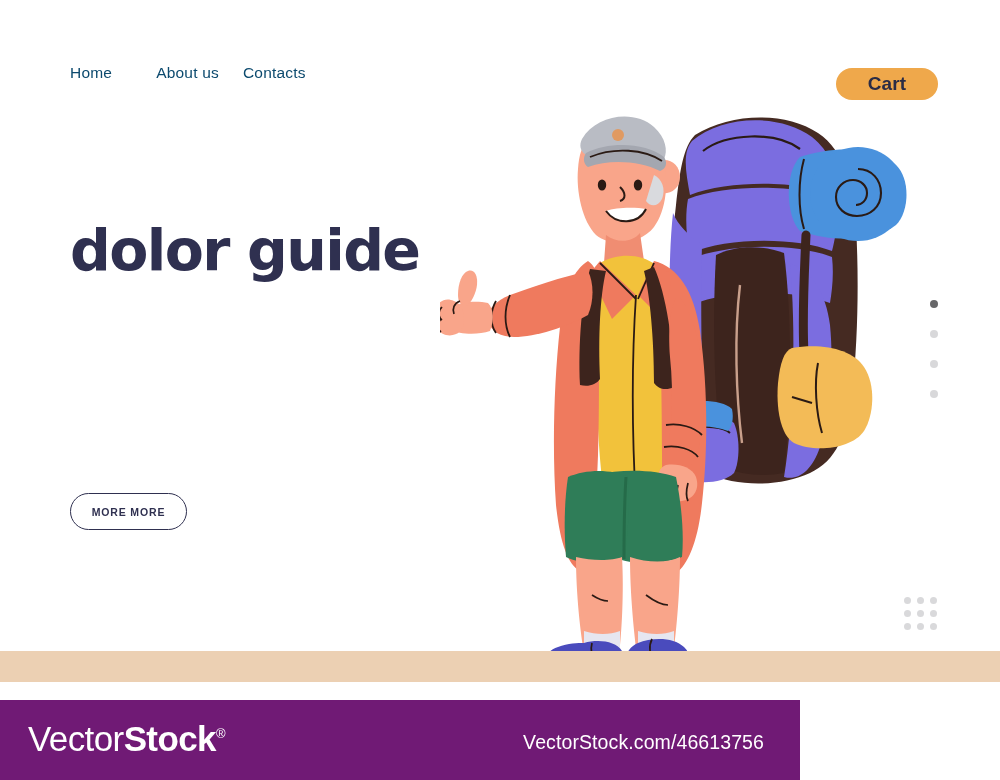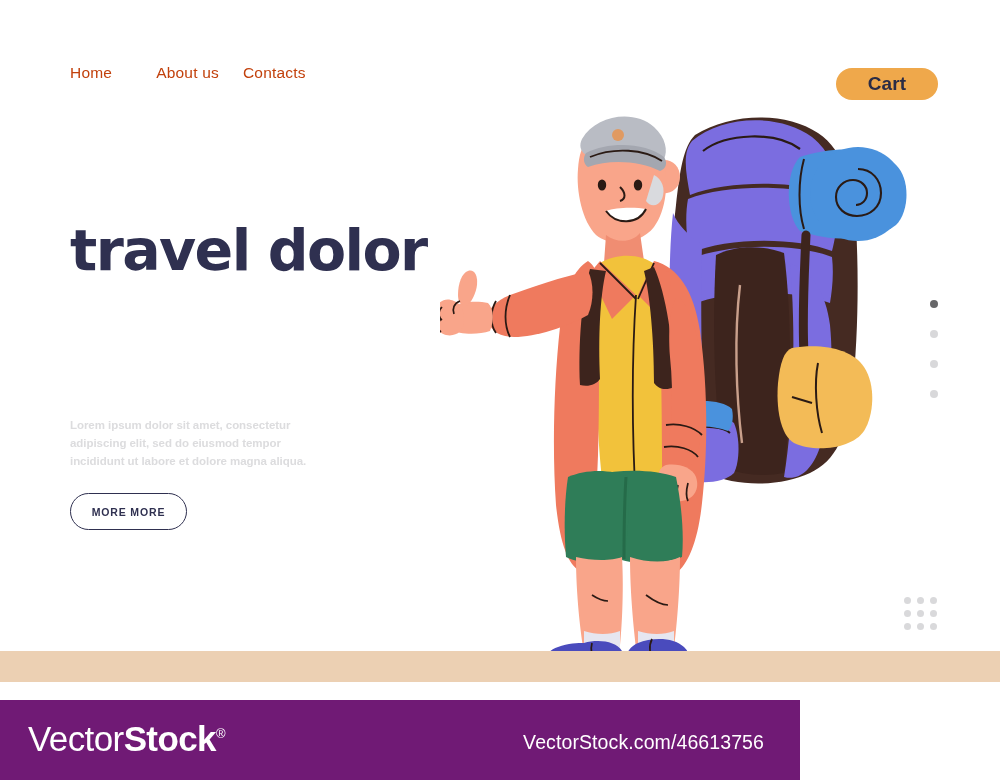--- a/index.html
+++ b/index.html
@@ -35,21 +35,21 @@
     width: 1000px;
     height: 135px;
   }
   .nav-links {
     position: absolute;
     left: 70px; top: 64px;
     display: flex;
     align-items: center;
   }
   .nav-link {
-    color: #c2410c;
+    color: #0c4a6e;
     font-size: 15.5px;
     letter-spacing: 0.2px;
     cursor: pointer;
     white-space: nowrap;
   }
   .nav-link.home { margin-right: 44px; }
   .nav-link.about { margin-right: 24px; }
 
   .cart-button {
     position: absolute;
@@ -212,25 +212,24 @@
       <div class="nav-links">
         <span class="nav-link home">Home</span>
         <span class="nav-link about">About us</span>
         <span class="nav-link contacts">Contacts</span>
       </div>
       <button class="cart-button">Cart</button>
     </div>
 
     <div class="hero-text">
       <h1 class="hero-title">
-        <span class="line2">travel dolor</span>
+        <span class="line2">dolor guide</span>
       </h1>
     </div>
 
-    <p class="hero-paragraph">Lorem ipsum dolor sit amet, consectetur adipiscing elit, sed do eiusmod tempor incididunt ut labore et dolore magna aliqua.</p>
 
     <button class="read-more">MORE MORE</button>
 
     <div class="slider-dots">
       <span class="slider-dot active"></span>
       <span class="slider-dot"></span>
       <span class="slider-dot"></span>
       <span class="slider-dot"></span>
     </div>
 

